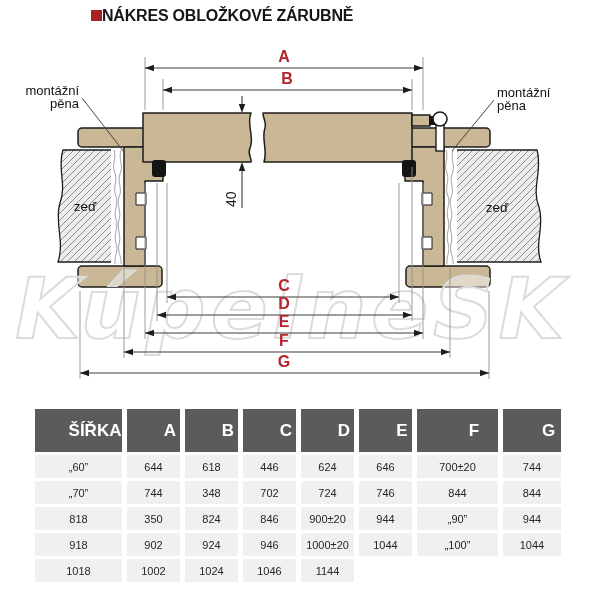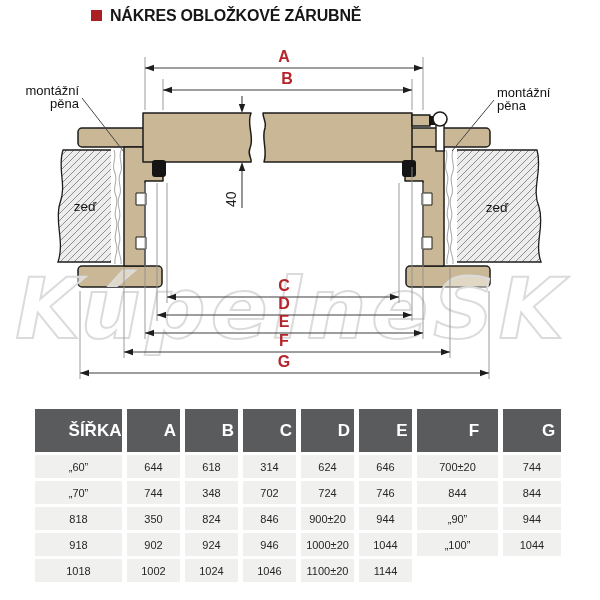--- a/index.html
+++ b/index.html
@@ -1,18 +1,18 @@
 <!DOCTYPE html>
 <html><head>
 <meta charset="utf-8">
 <style>
   html,body{margin:0;padding:0;background:#fff;}
   .stage{position:relative;width:600px;height:600px;background:#fff;overflow:hidden;
          font-family:"Liberation Sans",sans-serif;}
-  .title-row{position:absolute;left:91px;top:7px;display:flex;align-items:flex-start;gap:8px;}
+  .title-row{position:absolute;left:91px;top:7px;display:flex;align-items:flex-start;}
   .title-bullet{width:11px;height:11px;background:#a91f24;margin-top:3px;flex:0 0 auto;}
   .title-text{font-size:16px;font-weight:700;color:#161616;letter-spacing:-0.2px;margin:0;
               font-family:"Liberation Sans",sans-serif;}
   svg.diagram{position:absolute;left:0;top:0;}
   .dims-table{position:absolute;left:35px;top:409px;display:grid;
               grid-template-columns:87px 53px 53px 53px 53px 53px 81px 58px;
               column-gap:5px;row-gap:3px;}
   .th{background:#5a5b5d;color:#fff;font-weight:700;font-size:17px;height:43px;
       display:flex;align-items:center;justify-content:center;padding-left:33px;}
   .td{background:#f0f0ef;color:#262626;font-size:11px;height:23px;
@@ -167,21 +167,21 @@
     <div class="th">B</div>
     <div class="th">C</div>
     <div class="th">D</div>
     <div class="th">E</div>
     <div class="th">F</div>
     <div class="th">G</div>
 
     <div class="td">„60”</div>
     <div class="td">644</div>
     <div class="td">618</div>
-    <div class="td">314</div>
+    <div class="td">446</div>
     <div class="td">624</div>
     <div class="td">646</div>
     <div class="td">700±20</div>
     <div class="td">744</div>
 
     <div class="td">„70”</div>
     <div class="td">744</div>
     <div class="td">348</div>
     <div class="td">702</div>
     <div class="td">724</div>
@@ -204,17 +204,16 @@
     <div class="td">946</div>
     <div class="td">1000±20</div>
     <div class="td">1044</div>
 
     <div class="td">„100”</div>
     <div class="td">1044</div>
     <div class="td">1018</div>
     <div class="td">1002</div>
     <div class="td">1024</div>
     <div class="td">1046</div>
-    <div class="td">1100±20</div>
     <div class="td">1144</div>
   </div>
 
 </div>
 
 </body></html>

